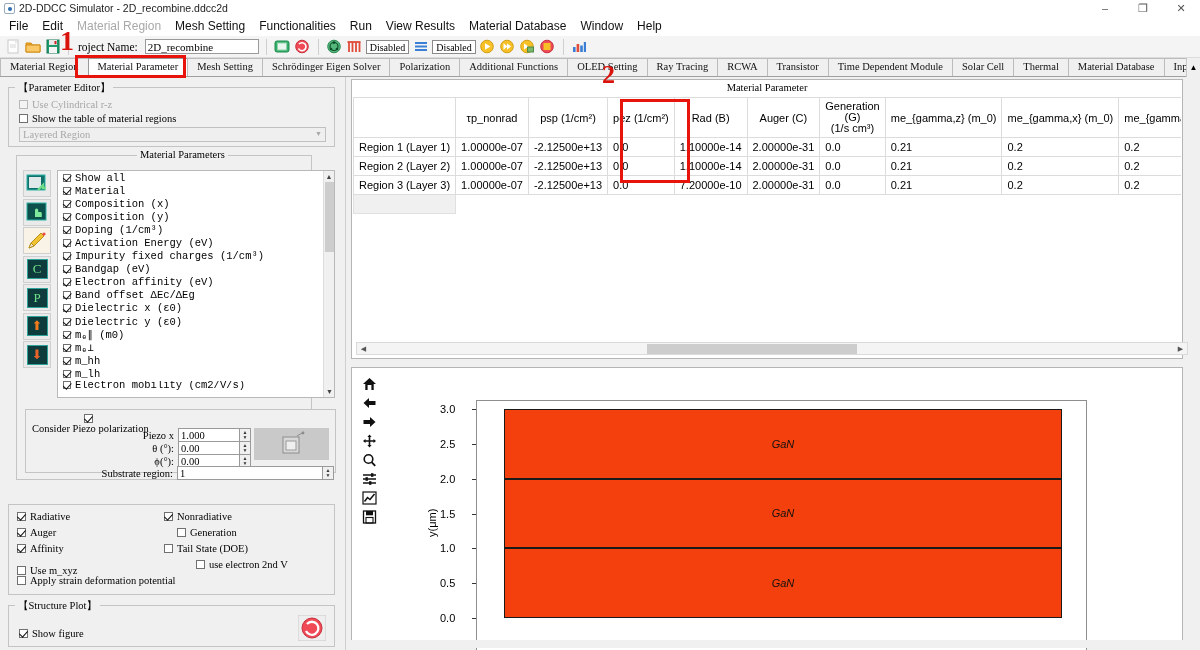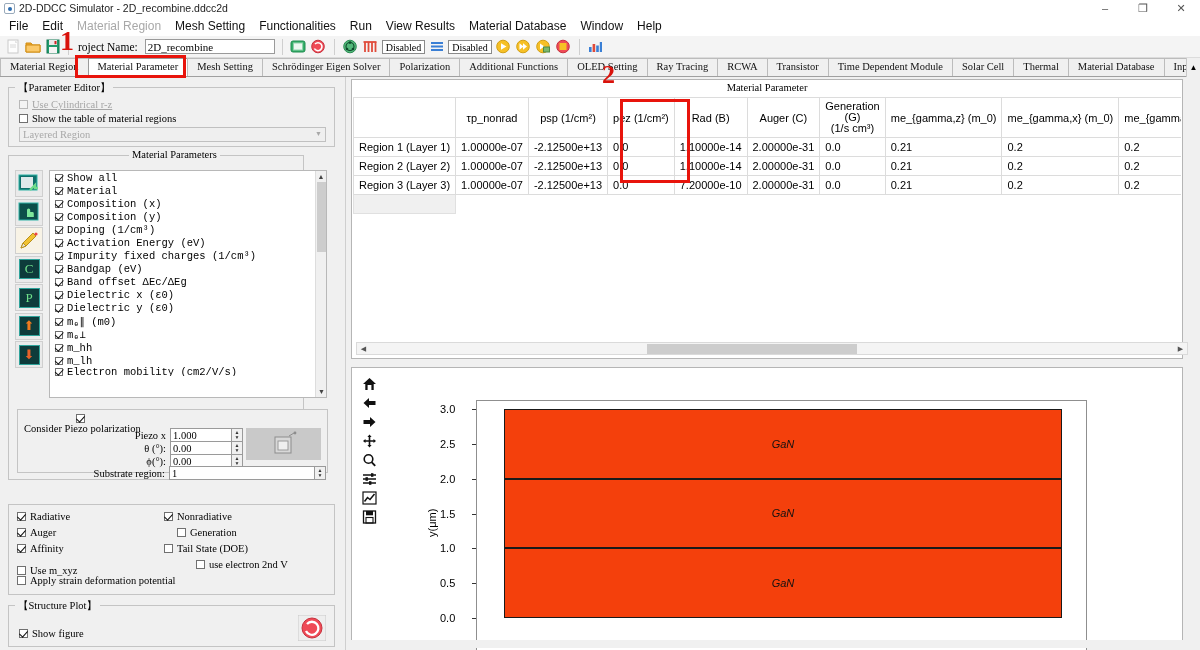--- a/index.html
+++ b/index.html
@@ -29,21 +29,21 @@
   .menubar span { padding:2px 7px; color:#111; }
   .menubar span.disabled { color:#a8a8a8; }
 
   
   .toolbar { height:22px; background:#f4f4f4; border-bottom:1px solid #dcdcdc;
              display:flex; align-items:center; padding-left:4px; gap:3px; position:relative;}
   .tb-ico { width:17px; height:17px; border-radius:2px; display:inline-flex;
             align-items:center; justify-content:center; font-size:11px; position:relative;}
   .sep { width:1px; height:16px; background:#cfcfcf; margin:0 4px; }
   .pn-label { font-size:11.5px; margin:0 4px 0 2px; font-family:"Liberation Serif", serif; }
-  .pn-input { width:130px; height:15px; border:1px solid #9a9a9a; background:#fff;
+  .pn-input { width:114px; height:15px; border:1px solid #9a9a9a; background:#fff;
               font-size:11px; padding:0 2px; font-family:"Liberation Serif", serif; line-height:14px;}
   .disabled-box { border:1px solid #8a8a8a; background:#fff; font-size:10px;
                   padding:0px 3px; height:14px; line-height:13px; font-family:"Liberation Serif",serif;}
 
   
   .tabstrip { height:19px; background:#f0f0f0; display:flex; align-items:flex-end;
               border-bottom:1px solid #a0a0a0; position:relative; }
   .tab { font-size:10.5px; padding:2px 9px 3px 9px; border:1px solid #bcbcbc;
          border-bottom:none; background:#f0f0f0; color:#111; margin-right:-1px;
          font-family:"Liberation Serif", serif; white-space:nowrap; height:18px;}
@@ -289,35 +289,35 @@
     <div class="tab">Input Editor</div>
     <div class="tabscroll">▲</div>
   </div>
 
   <div class="body">
 
     <div class="leftpanel">
 
       <div class="groupbox" style="left:8px; top:10px; width:327px; height:60px;">
         <div class="gb-title">【Parameter Editor】</div>
-        <div class="chk dim" style="position:absolute;left:10px;top:11px;text-decoration:underline;">
+        <div class="chk dim" style="position:absolute;left:10px;top:11px;">
           <span class="cbox dis"></span>
           <span>Use Cylindrical r-z</span>
         </div>
         <div class="chk" style="position:absolute;left:10px;top:25px;">
           <span class="cbox"></span>
           <span>Show the table of material regions</span>
         </div>
         <div class="combo" style="position:absolute;left:10px;top:39px;width:307px;">
           <span>Layered Region</span>
           <span style="font-size:7px;">▼</span>
         </div>
       </div>
 
-      <div class="groupbox" style="left:8px; top:78px; width:296px; height:325px;">
+      <div class="groupbox" style="left:16px; top:78px; width:296px; height:325px;">
         <div class="gb-title" style="left:120px;">Material Parameters</div>
 
         <div class="icocol" style="top:14px;">
           <div class="bigico">
             <svg width="22" height="20">
                 <rect x="1" y="1" width="18" height="15" fill="#0f6f6a" stroke="#2fb3a6"></rect>
                 <rect x="3" y="3" width="12" height="11" fill="#dfe9ea"></rect>
                 <path d="M12 16 l5 -5 v3 h3" fill="none" stroke="#6fdc8a" stroke-width="2.3"></path>
               </svg>
           </div>
@@ -374,20 +374,24 @@
                 <span class="cbox on"></span>
                 <span>Activation Energy (eV)</span>
               </div>
             <div class="matrow">
                 <span class="cbox on"></span>
                 <span>Impurity fixed charges (1/cm³)</span>
               </div>
             <div class="matrow">
                 <span class="cbox on"></span>
                 <span>Bandgap (eV)</span>
+              </div>
+            <div class="matrow">
+                <span class="cbox on"></span>
+                <span>Electron affinity (eV)</span>
               </div>
             <div class="matrow">
                 <span class="cbox on"></span>
                 <span>Band offset ΔEc/ΔEg</span>
               </div>
             <div class="matrow">
                 <span class="cbox on"></span>
                 <span>Dielectric x (ε0)</span>
               </div>
             <div class="matrow">

